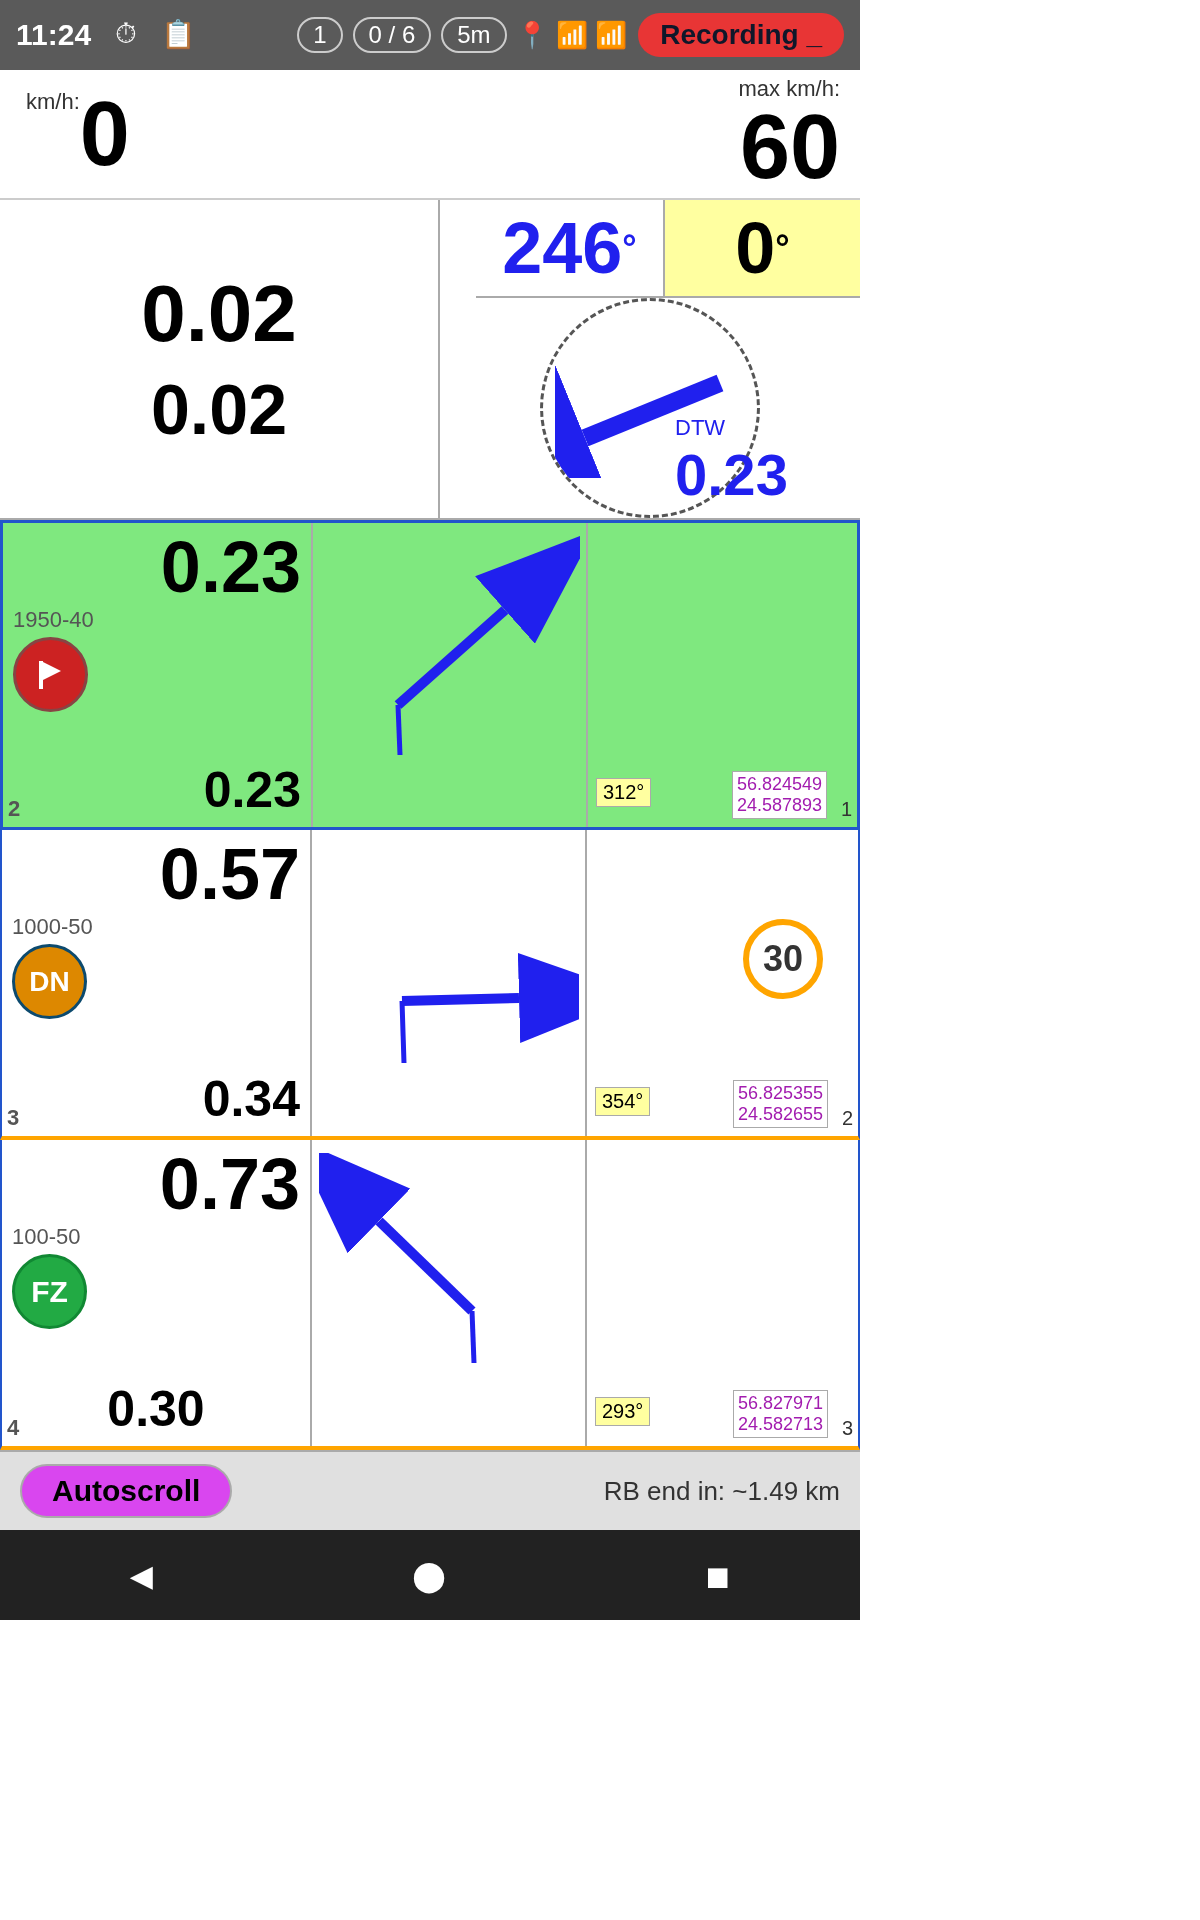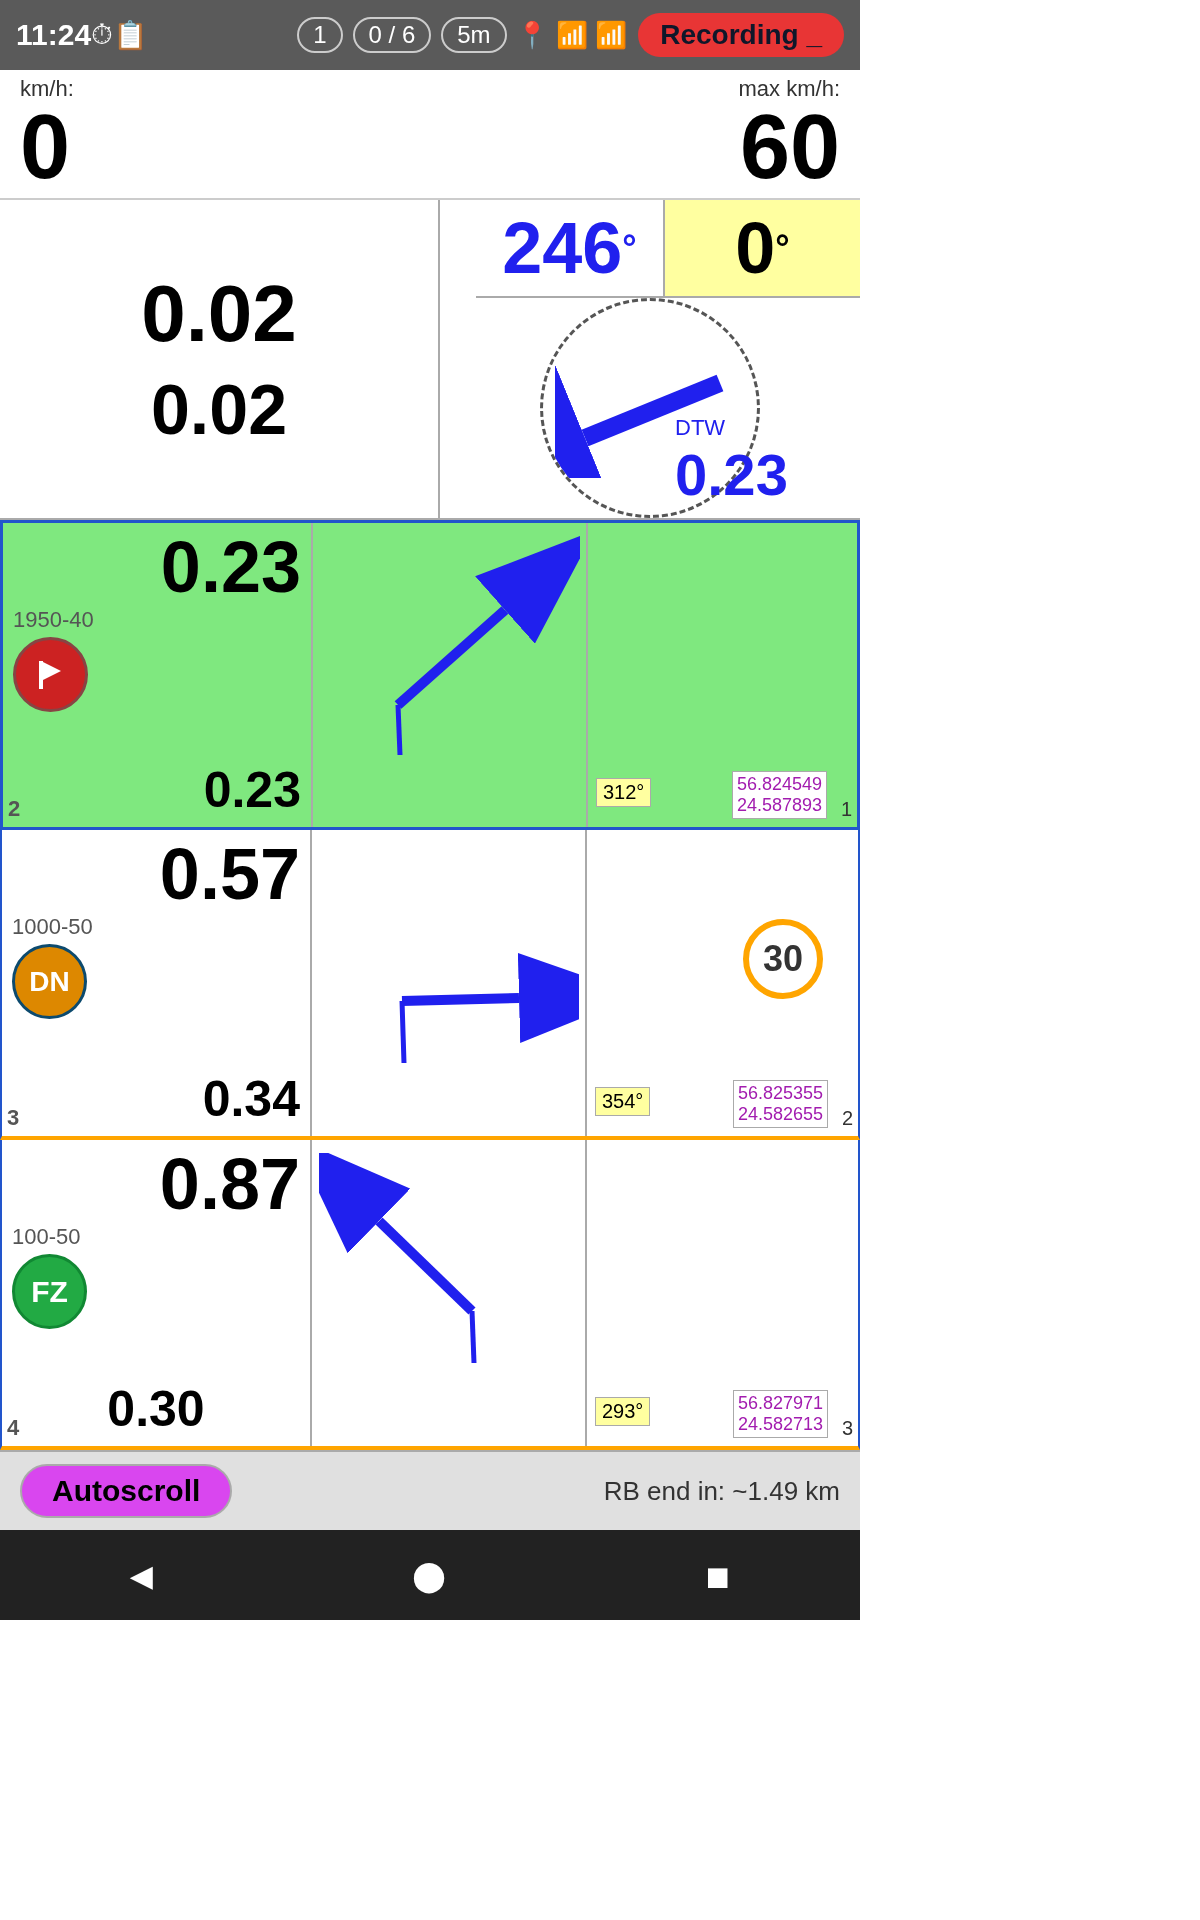--- a/index.html
+++ b/index.html
@@ -17,22 +17,22 @@
       width: 100%;
       height: 70px;
       background: #5a5a5a;
       display: flex;
       align-items: center;
       justify-content: space-between;
       padding: 0 16px;
     }
     #status-bar .left {
       display: flex;
-      align-items: flex-end;
-      gap: 0;
+      align-items: flex-start;
+      gap: 24px;
       color: white;
       font-size: 28px;
     }
     #status-bar .right {
       display: flex;
       align-items: center;
       gap: 10px;
     }
     #status-bar .time {
       color: white;
@@ -62,22 +62,23 @@
       height: 130px;
       background: white;
       display: flex;
       align-items: center;
       justify-content: space-between;
       padding: 0 20px;
       border-bottom: 2px solid #ccc;
     }
     #speed-panel .speed-left {
       display: flex;
-      flex-direction: column;
+      flex-direction: row;
       align-items: flex-start;
+      margin-left: 6px;
     }
     #speed-panel .speed-label {
       font-size: 22px;
       color: #333;
     }
     #speed-panel .speed-value {
       font-size: 90px;
       font-weight: bold;
       line-height: 1;
     }
@@ -517,21 +518,21 @@
     <div class="wp-col3" style="position:relative;">
       <div class="speed-sign">30</div>
       <span class="wp-heading-badge">354°</span>
       <div class="wp-coords">56.825355<br>24.582655</div>
       <span class="wp-point-num">2</span>
     </div>
   </div>
 
   <div class="wp-row" style="border-bottom:4px solid orange; border-left:2px solid #2255cc; border-right:2px solid #2255cc;">
     <div class="wp-col1">
-      <span class="wp-dist-main">0.87</span>
+      <span class="wp-dist-main">0.73</span>
       <span class="wp-dist-sub">100-50</span>
       <div class="wp-icon-area">
         <div class="wp-fz-icon">FZ</div>
       </div>
       <span class="wp-dist-bottom" style="text-align:center;margin-top:auto;">0.30</span>
       <span class="wp-row-num">4</span>
     </div>
     <div class="wp-col2">
       <svg width="260" height="280" viewBox="0 0 260 280">
         <defs>

